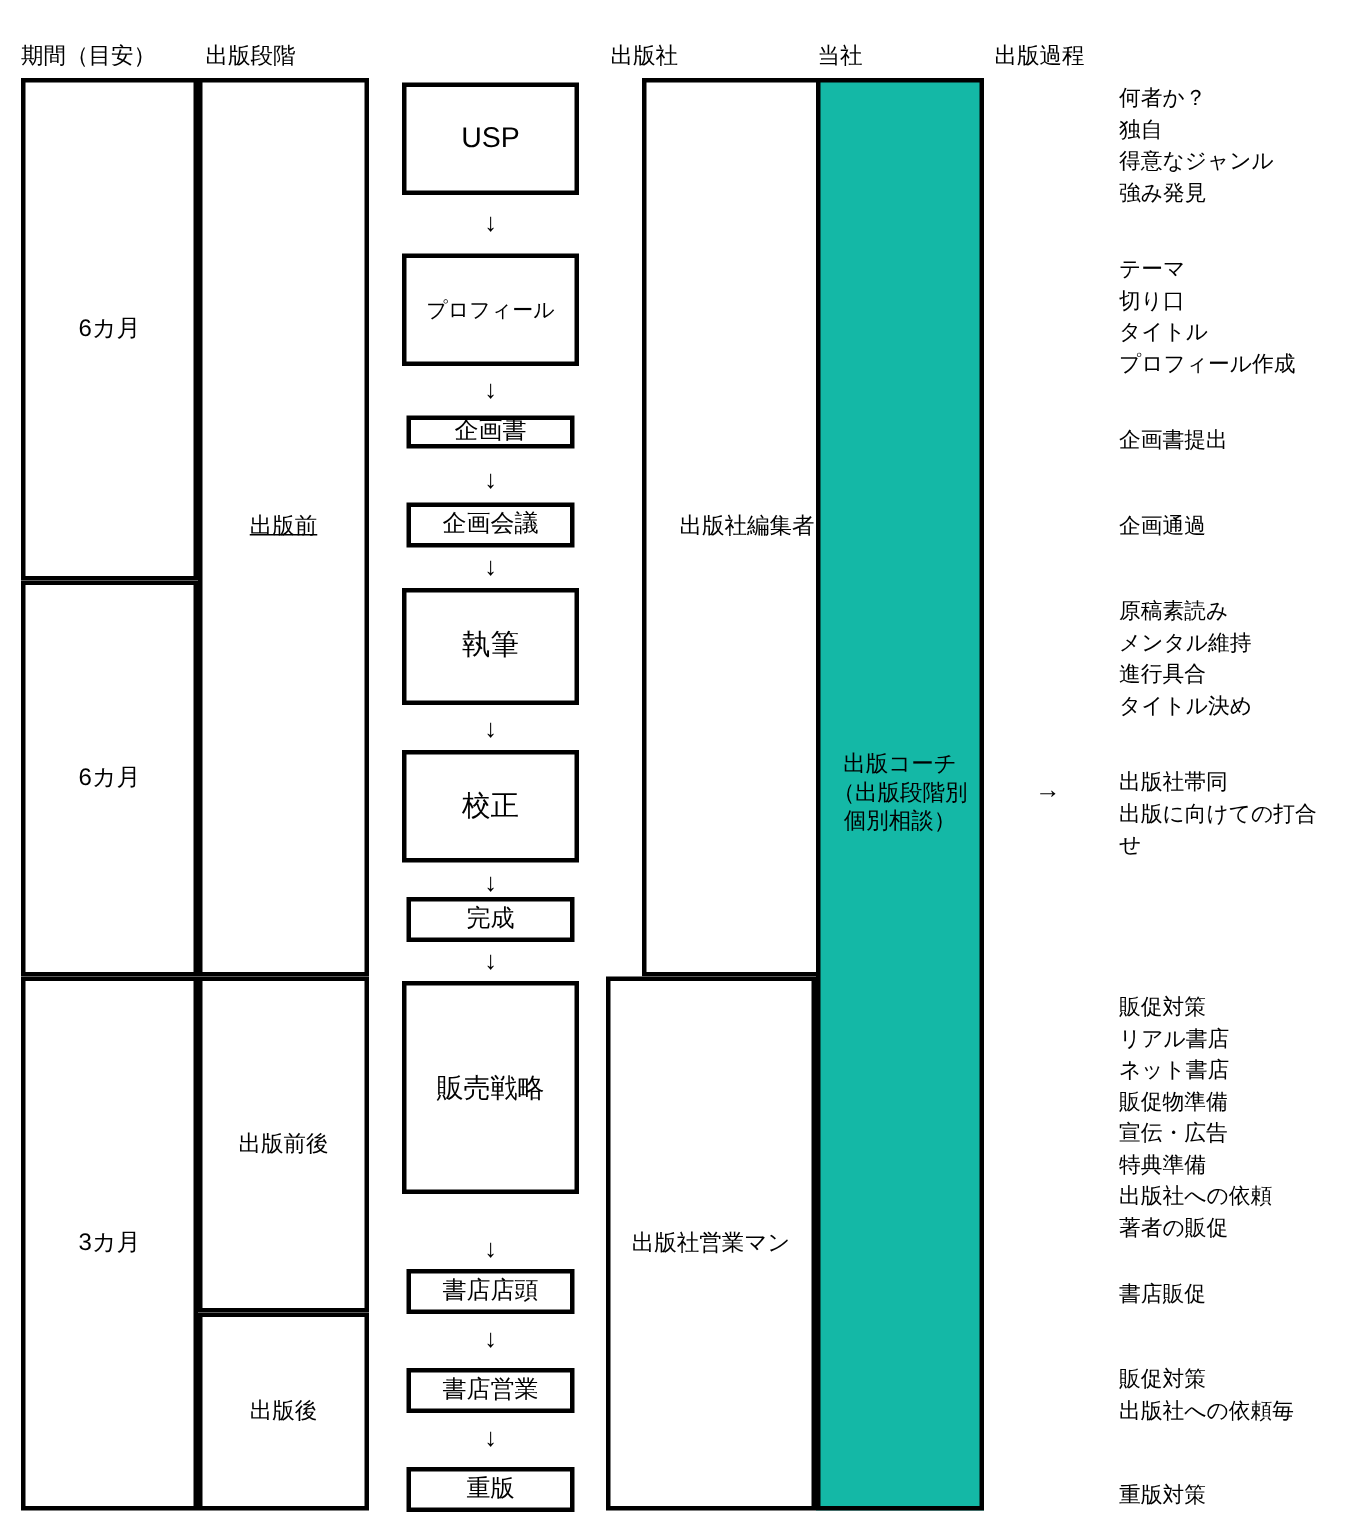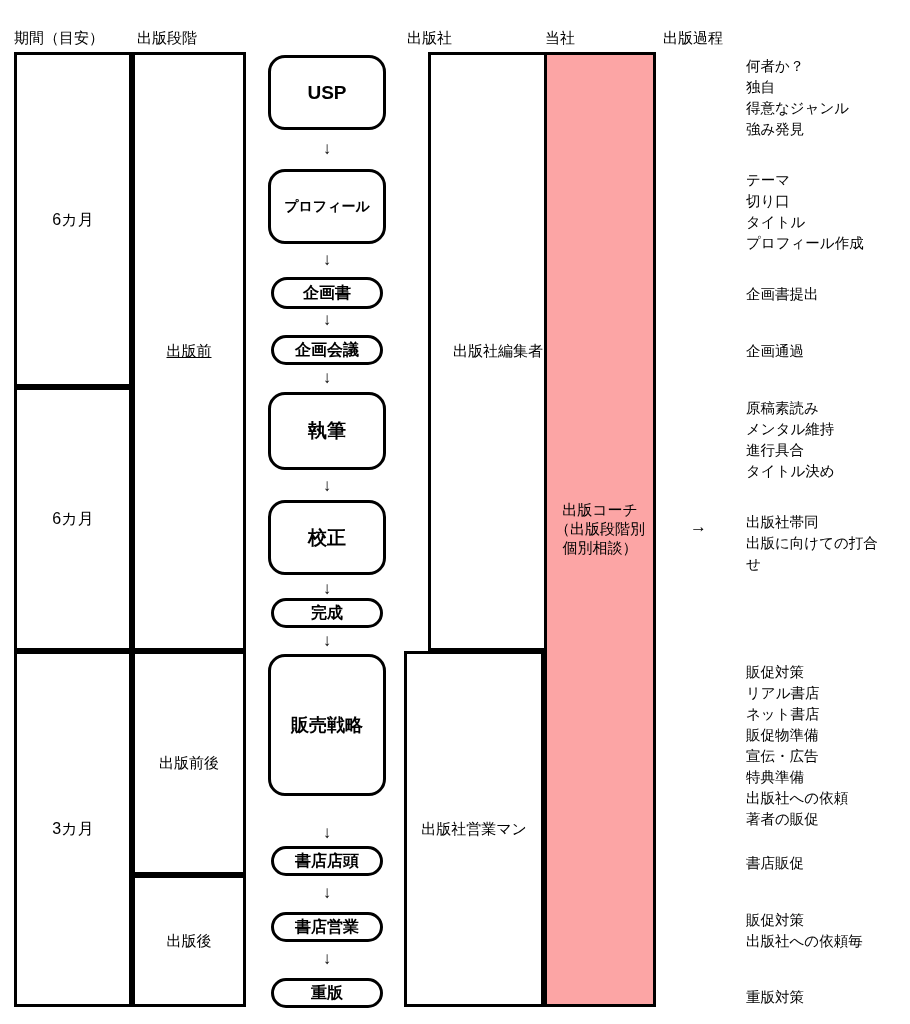--- a/index.html
+++ b/index.html
@@ -27,21 +27,21 @@
   .box {
     position: absolute;
     border: 3px solid #000;
     background: #fff;
     display: flex;
     align-items: center;
     justify-content: center;
     text-align: center;
     line-height: 1.25;
   }
-  .box.gray { background: #fca5a5; text-align: center; }
+  .box.gray { background: #14b8a6; text-align: center; }
 
   .arrow {
     position: absolute;
     width: 14px;
     text-align: center;
     font-size: 17px;
     line-height: 1;
     color: #000;
   }
 
@@ -51,21 +51,21 @@
     line-height: 1.45;
     white-space: pre-line;
   }
 
   .right-arrow {
     position: absolute;
     font-size: 17px;
     line-height: 1;
   }
 
-  .bold { font-weight: bold; border-radius: 17px; }
+  .bold { font-weight: normal; }
 </style>
 </head>
 <body>
 
 <div class="canvas">
 
   <div id="headers-layer">
       <div class="col-header" style="left: 14px; top: 30px;">期間（目安）</div>
       <div class="col-header" style="left: 137px; top: 30px;">出版段階</div>
       <div class="col-header" style="left: 272px; top: 30px; margin-top: 32px;">出版工程</div>
@@ -82,21 +82,21 @@
 
   <div id="stage-layer">
       <div class="box" style="left: 132px; top: 52px; width: 114px; height: 599px; font-size: 15px; text-decoration: underline;">出版前</div>
       <div class="box" style="left: 132px; top: 651px; width: 114px; height: 224px; font-size: 15px;">出版前後</div>
       <div class="box" style="left: 132px; top: 875px; width: 114px; height: 132px; font-size: 15px;">出版後</div>
     </div>
 
   <div id="process-layer">
       <div class="box bold" style="left: 268px; top: 55px; width: 118px; height: 75px; font-size: 19px;">USP</div>
       <div class="box bold" style="left: 268px; top: 169px; width: 118px; height: 75px; font-size: 14px;">プロフィール</div>
-      <div class="box bold" style="left: 271px; top: 277px; width: 112px; height: 32px; font-size: 16px;">企画書</div>
+      <div class="box bold" style="left: 271px; top: 277px; width: 112px; height: 22px; font-size: 16px;">企画書</div>
       <div class="box bold" style="left: 271px; top: 335px; width: 112px; height: 30px; font-size: 16px;">企画会議</div>
       <div class="box bold" style="left: 268px; top: 392px; width: 118px; height: 78px; font-size: 19px;">執筆</div>
       <div class="box bold" style="left: 268px; top: 500px; width: 118px; height: 75px; font-size: 19px;">校正</div>
       <div class="box bold" style="left: 271px; top: 598px; width: 112px; height: 30px; font-size: 16px;">完成</div>
       <div class="box bold" style="left: 268px; top: 654px; width: 118px; height: 142px; font-size: 18px;">販売戦略</div>
       <div class="box bold" style="left: 271px; top: 846px; width: 112px; height: 30px; font-size: 16px;">書店店頭</div>
       <div class="box bold" style="left: 271px; top: 912px; width: 112px; height: 30px; font-size: 16px;">書店営業</div>
       <div class="box bold" style="left: 271px; top: 978px; width: 112px; height: 30px; font-size: 16px;">重版</div>
     </div>
 

